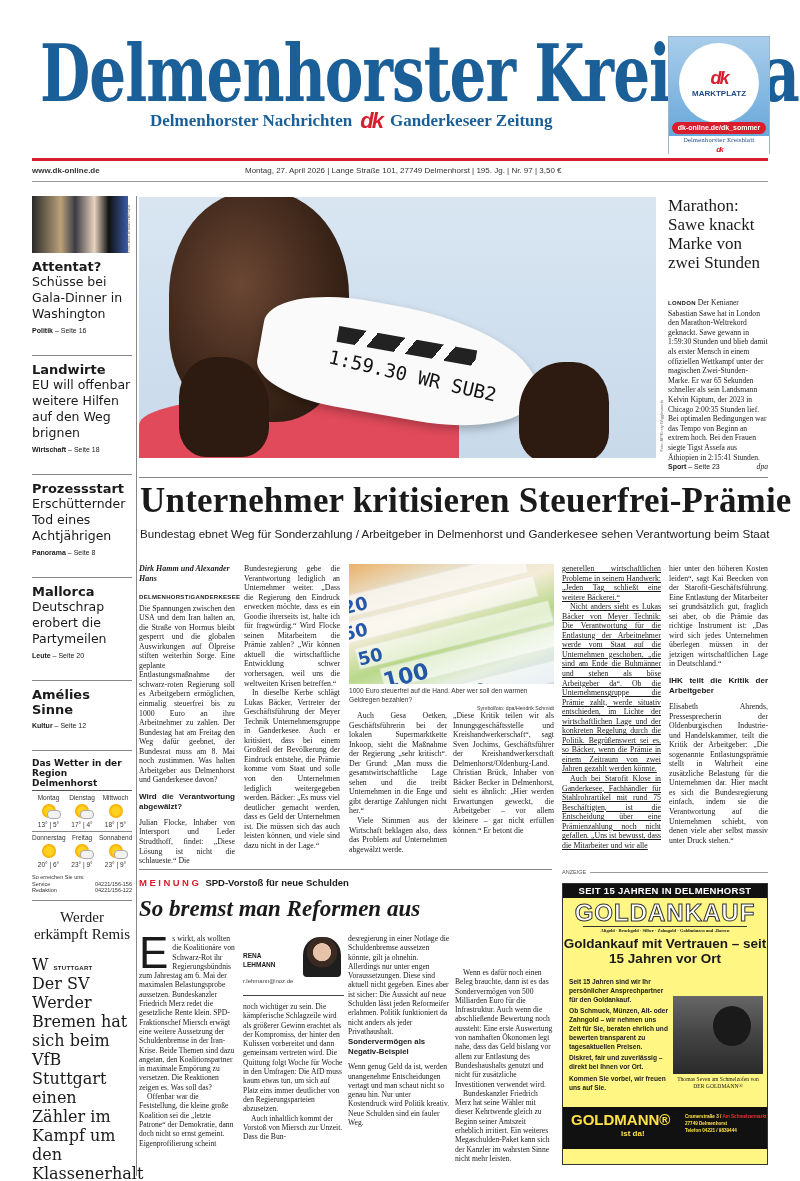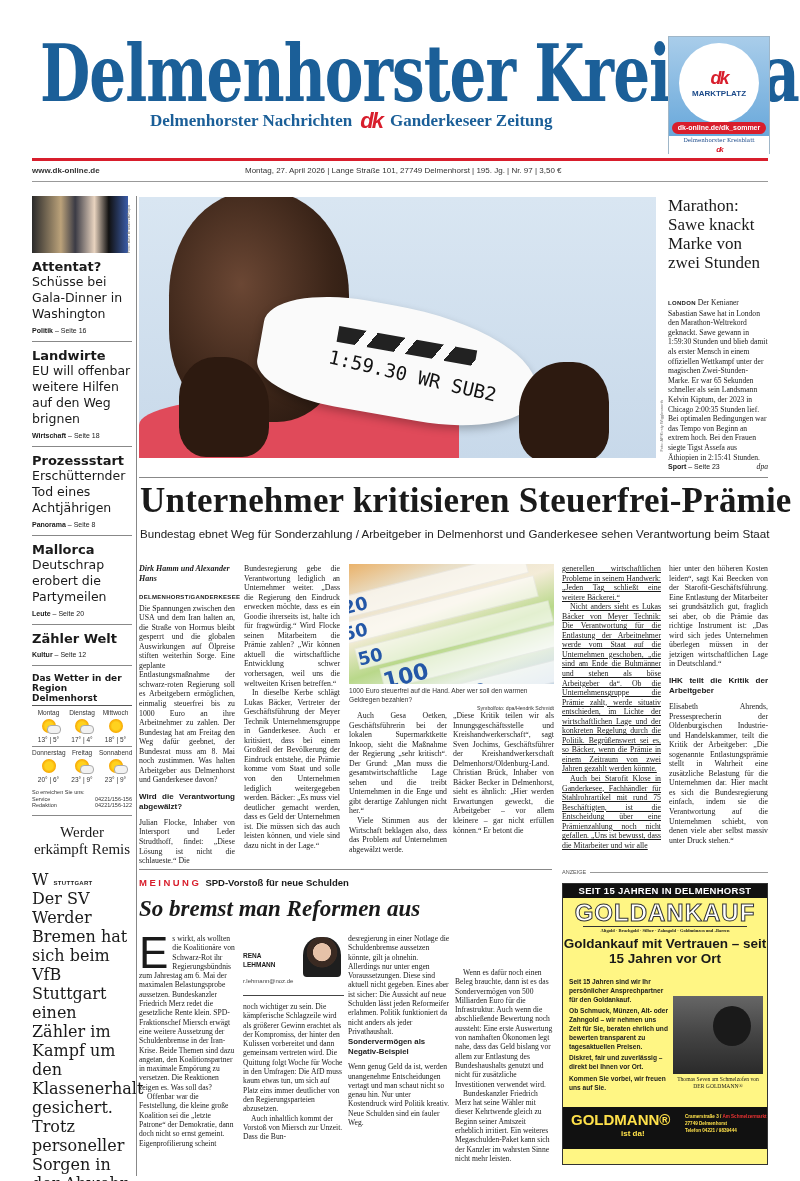--- a/index.html
+++ b/index.html
@@ -18,21 +18,21 @@
   #promo-url { position: absolute; left: 3px; top: 85px; width: 94px; height: 12px; border-radius: 6px; background: #d81e2c; color: #fff; font-family: "Liberation Sans", sans-serif; font-weight: bold; font-size: 7px; text-align: center; line-height: 12px; }
   #promo-foot { position: absolute; left: 0; top: 99px; width: 100px; height: 18px; background: #fff; font-family: "DejaVu Serif", serif; font-size: 5.5px; color: #1b4a8a; text-align: center; line-height: 9px; }
   #red-rule { left: 32px; top: 158px; width: 736px; height: 3px; background: #d81e2c; }
   #info-line { left: 32px; top: 166px; width: 736px; height: 14px; font-family: "Liberation Sans", sans-serif; font-size: 8px; color: #333; }
   #site-url { position: absolute; left: 0; top: 0; font-weight: bold; }
   #edition-info { position: absolute; left: 213px; top: 0; }
   #grey-rule { left: 32px; top: 181px; width: 736px; height: 1px; background: #999; }
 
   
   #left-col { left: 32px; top: 196px; width: 100px; }
-  .teaser { border-bottom: 1px solid #888; padding: 6px 0 7px 0; }
+  .teaser { border-bottom: 1px solid #888; padding: 6px 0 21px 0; }
   .teaser h3 { font-family: "DejaVu Sans", sans-serif; font-weight: bold; font-size: 13px; line-height: 15px; }
   .teaser p.t { font-family: "DejaVu Sans", sans-serif; font-size: 12.5px; line-height: 16px; }
   .teaser .ref { font-family: "Liberation Sans", sans-serif; font-size: 7px; margin-top: 5px; }
   .teaser .ref b { font-weight: bold; }
   #lead-photo-small { width: 96px; height: 57px; background: linear-gradient(90deg,#2a2a2a 0%,#bba27a 30%,#3b3b45 45%,#e8d3bf 65%,#111 80%,#3b5ca8 100%); }
   #weather { padding-top: 7px; border-bottom: 1px solid #888; padding-bottom: 6px; }
   #weather h4 { font-family: "DejaVu Sans", sans-serif; font-weight: bold; font-size: 9px; line-height: 10px; border-bottom: 1px solid #555; padding-bottom: 2px; }
   .wx-row { display: flex; justify-content: space-between; margin-top: 3px; }
   .wx-day { width: 33%; text-align: center; font-family: "Liberation Sans", sans-serif; font-size: 6.5px; color: #333; }
   .wx-icon { width: 14px; height: 14px; margin: 3px auto; border-radius: 50%; background: radial-gradient(circle,#ffd21f 40%,#f7a600 70%); position: relative; }
@@ -167,21 +167,21 @@
     <h3>Prozessstart</h3>
     <p class="t">Erschütternder Tod eines Achtjährigen</p>
     <div class="ref"><b>Panorama</b><span> – Seite 8</span></div>
   </div>
   <div class="teaser">
     <h3>Mallorca</h3>
     <p class="t">Deutschrap erobert die Partymeilen</p>
     <div class="ref"><b>Leute</b><span> – Seite 20</span></div>
   </div>
   <div class="teaser">
-    <h3>Zähler Welt</h3>
+    <h3>Amélies Sinne</h3>
     <div class="ref"><b>Kultur</b><span> – Seite 12</span></div>
   </div>
 
   <div id="weather">
     <h4>Das Wetter in der Region Delmenhorst</h4>
     <div class="wx-row">
       <div class="wx-day">
           <div>Montag</div>
           <div class="wx-icon cloud"></div>
           <div>13° | 5°</div>

